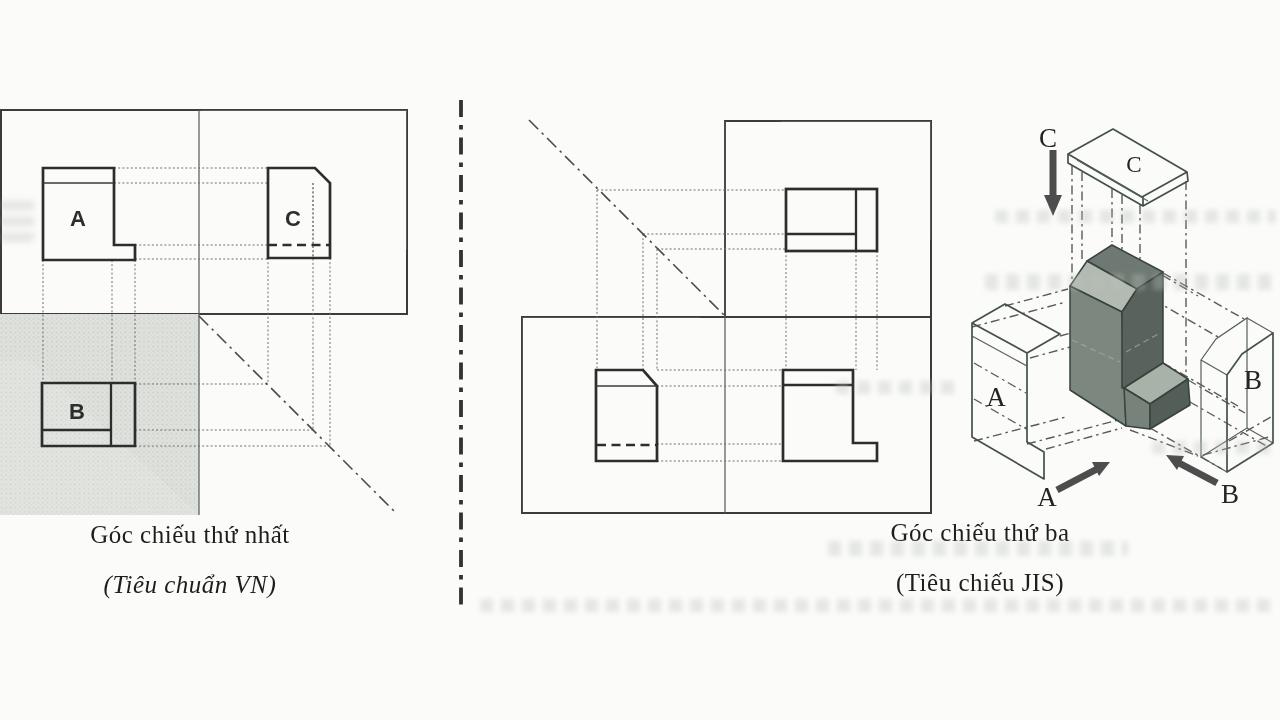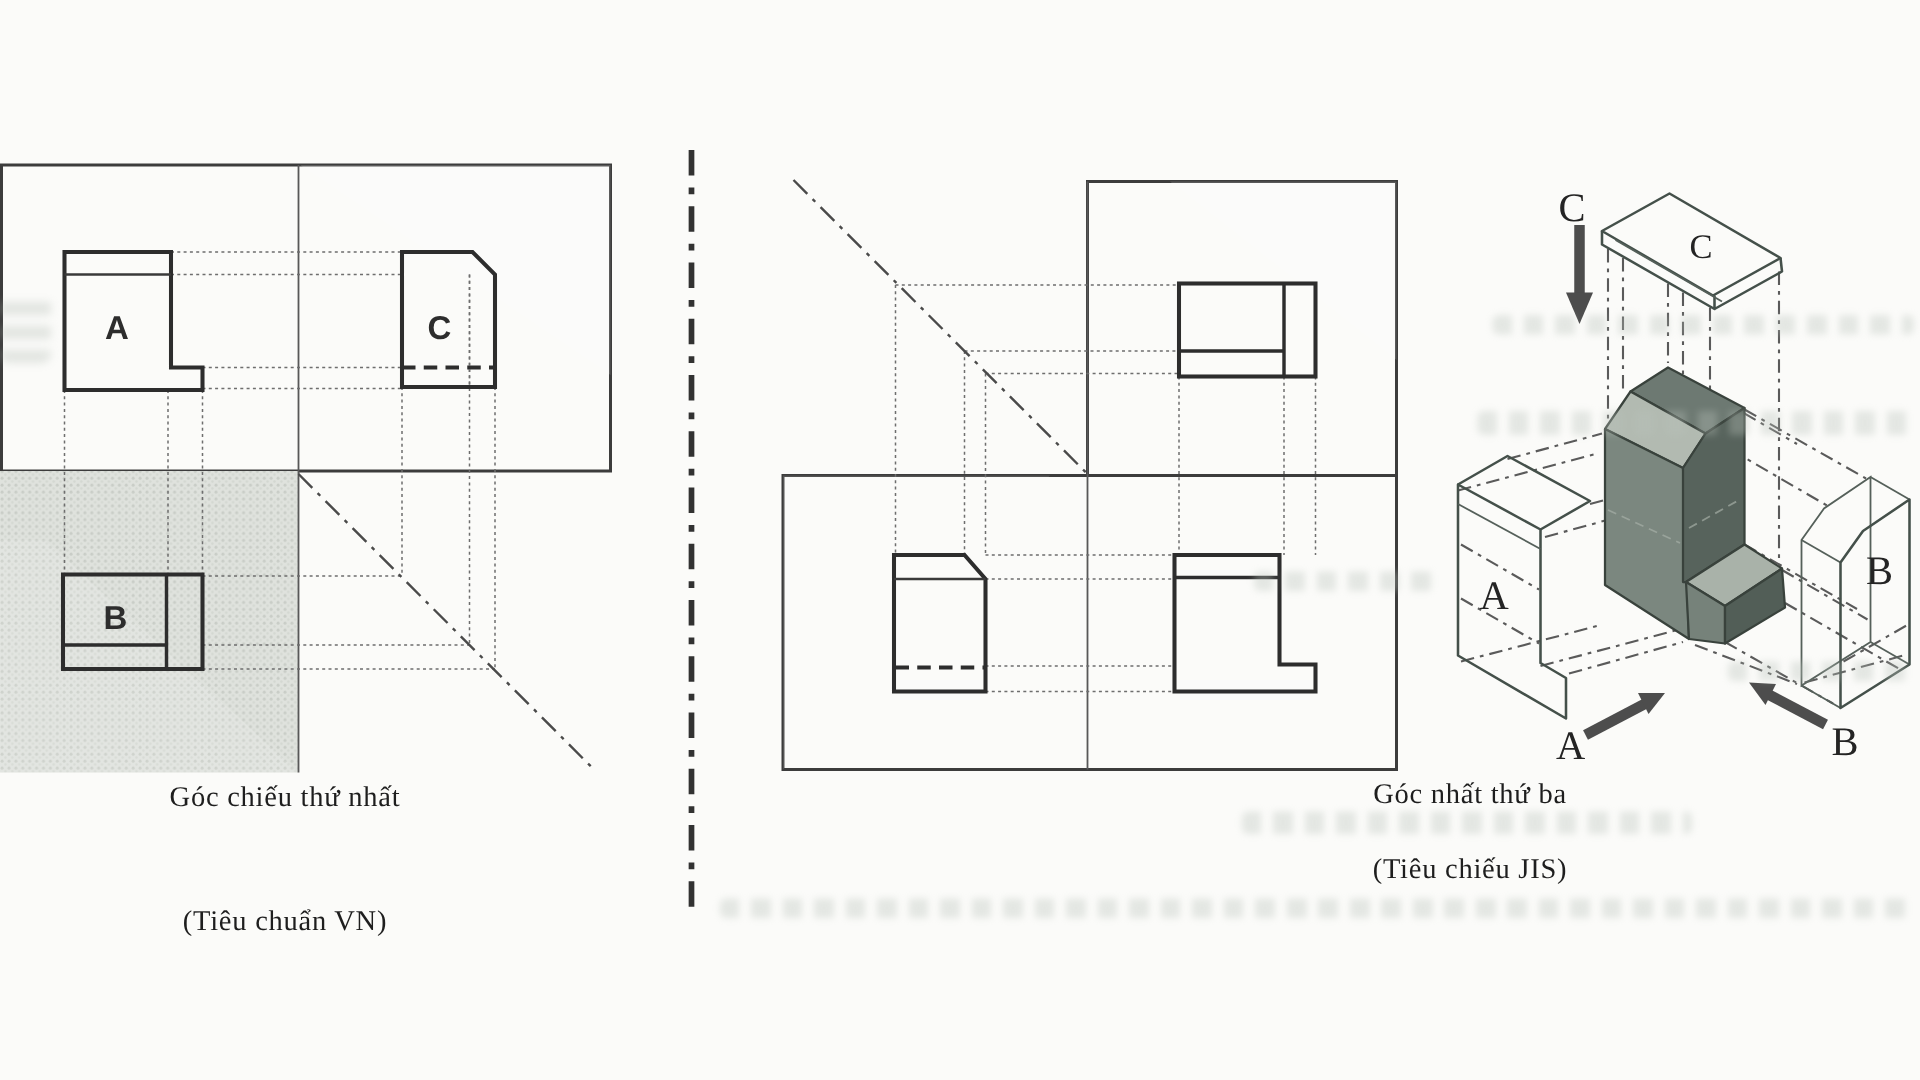--- a/index.html
+++ b/index.html
@@ -18,21 +18,21 @@
   .mitre{stroke:#4a4a4a;stroke-width:1.6;fill:none;stroke-dasharray:13 5 2.5 5;}
   .divider{stroke:#323232;stroke-width:3.8;fill:none;stroke-dasharray:17 8 4.5 8;}
   .iso{stroke:#44504a;stroke-width:1.7;fill:none;stroke-linejoin:round;}
   .isothin{stroke:#55605a;stroke-width:1.2;fill:none;}
   .ray{stroke:#5a5a5a;stroke-width:1.4;fill:none;stroke-dasharray:9 4 2.5 4;}
   .objedge{stroke:#39423c;stroke-width:1.5;stroke-linejoin:round;}
   .vlabel{font-family:"Liberation Sans",sans-serif;font-weight:600;font-size:22px;fill:#2d2d2d;}
   .ilabel{font-family:"Liberation Serif",serif;font-size:27px;fill:#242424;}
   .caption{
     position:absolute;width:330px;text-align:center;
-    font-size:19px;color:#1e1e1e;letter-spacing:0.5px;
+    font-size:25px;color:#1e1e1e;letter-spacing:0.5px;
   }
   .ghost{
     position:absolute;height:13px;border-radius:4px;opacity:.35;
     filter:blur(2.5px);
     background:repeating-linear-gradient(90deg,#b9c2ba 0 13px,rgba(255,255,255,0) 13px 21px);
   }
   .ghost-blob{
     position:absolute;width:34px;border-radius:6px;opacity:.3;filter:blur(3px);
     background:repeating-linear-gradient(0deg,#aab4ab 0 9px,rgba(255,255,255,0) 9px 16px);
   }
@@ -234,22 +234,22 @@
       <g>
         <line x1="1217" y1="483" x2="1179" y2="463" stroke="#4d4d4d" stroke-width="7"></line>
         <polygon points="1166,455 1184,456 1177,470"></polygon>
         <text x="1230" y="503" text-anchor="middle" class="ilabel">B</text>
       </g>
     </g>
   </g>
 </svg>
 
 <div class="caption" style="left:25px;top:521px;">Góc chiếu thứ nhất</div>
-<div class="caption" style="left:25px;top:604px;">(Tiêu chuẩn VN)</div>
-<div class="caption" style="left:815px;top:519px;">Góc nhất thứ ba</div>
+<div class="caption" style="left:25px;top:571px;font-style:italic;">(Tiêu chuẩn VN)</div>
+<div class="caption" style="left:815px;top:519px;">Góc chiếu thứ ba</div>
 <div class="caption" style="left:815px;top:569px;">(Tiêu chiếu JIS)</div>
 
 <div class="ghost" style="left:995px;top:210px;width:281px;"></div>
 <div class="ghost" style="left:985px;top:274px;width:291px;height:16px;"></div>
 <div class="ghost" style="left:836px;top:381px;width:120px;"></div>
 <div class="ghost" style="left:1152px;top:441px;width:124px;"></div>
 <div class="ghost" style="left:828px;top:541px;width:300px;height:15px;"></div>
 <div class="ghost" style="left:480px;top:599px;width:796px;"></div>
 <div class="ghost-blob" style="left:0px;top:196px;height:46px;"></div>
 

